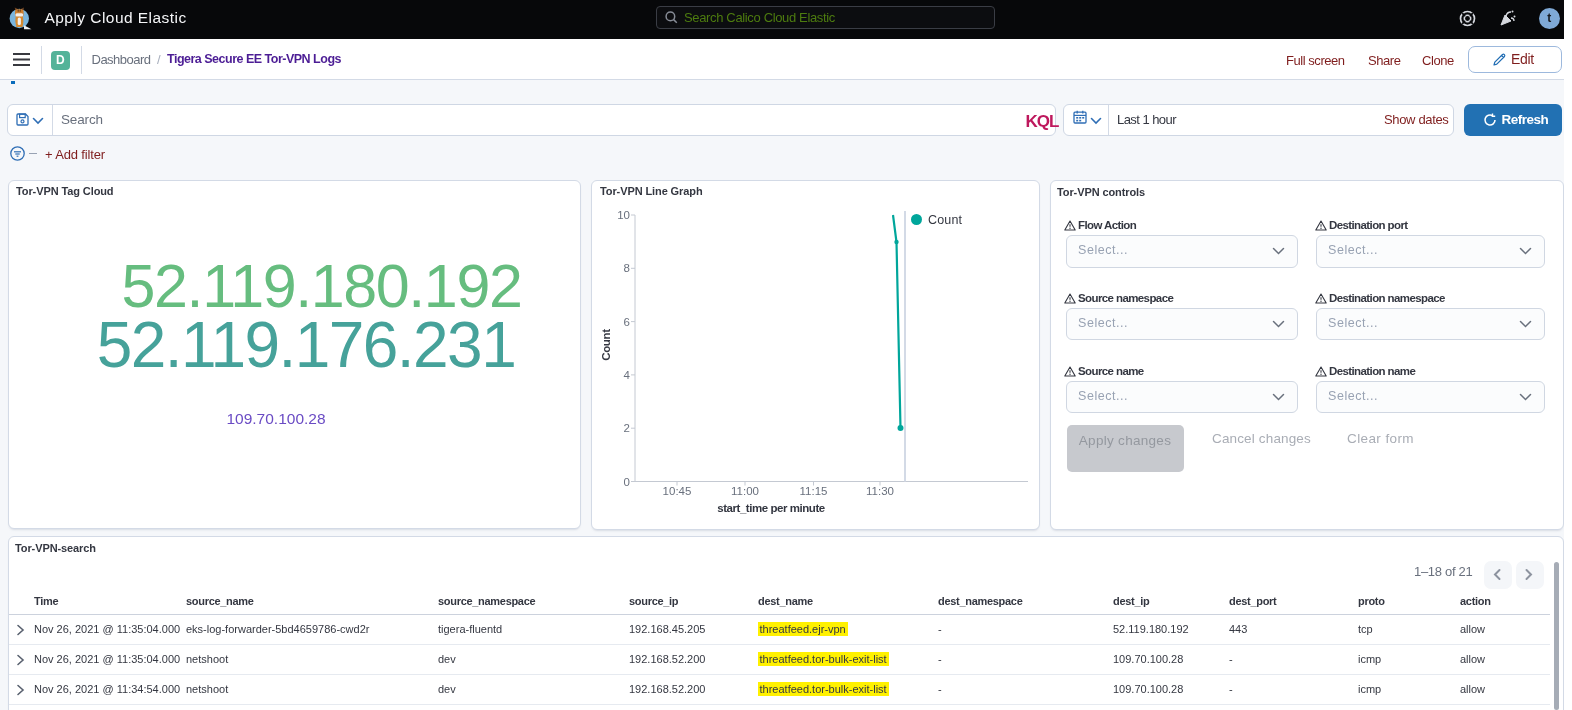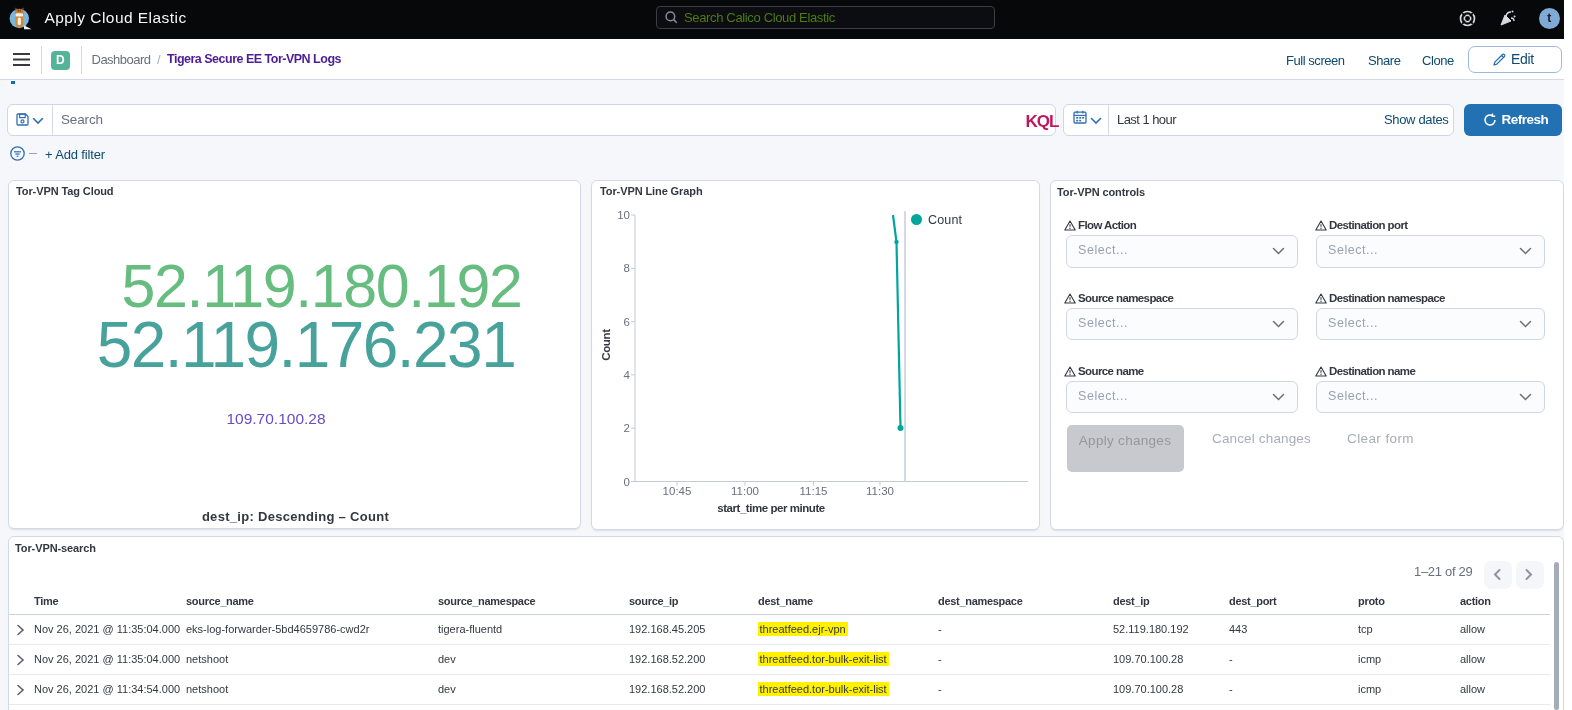--- a/index.html
+++ b/index.html
@@ -2,21 +2,21 @@
 <html><head>
 <meta charset="utf-8">
 <style>
   * { margin:0; padding:0; box-sizing:border-box; }
   html,body { width:1572px; height:710px; overflow:hidden; }
   body { font-family:"Liberation Sans", sans-serif; background:#fff; }
   #root { position:relative; width:1572px; height:710px; overflow:hidden; background:#f5f7fa; }
   .abs { position:absolute; line-height:1; }
   .panel { position:absolute; background:#fff; border:1px solid #d3dae6; border-radius:6px; box-shadow:0 2px 2px -1px rgba(152,162,179,0.3); }
   .ptitle { position:absolute; line-height:1; font-size:11px; font-weight:bold; color:#343741; letter-spacing:-0.1px; }
-  .link { color:#0c4a6e; }
+  .link { color:#7f1d1d; }
 </style>
 </head>
 <body>
 <div id="root">
 
   <div class="abs" style="left:0;top:0;width:1564px;height:38.5px;background:#07080a;"></div>
   <div class="abs" id="logo" style="left:7px;top:4px;width:26px;height:28px;">
     <svg width="26" height="28" viewBox="0 0 26 28">
       <circle cx="12.3" cy="14.5" r="9.7" fill="#7ab5dc"></circle>
       <path d="M8.3 6.5 L7.7 3.4 L10.9 5.1 Z" fill="#6b4020"></path>
@@ -127,21 +127,20 @@
     <line x1="6.6" y1="10.2" x2="8.4" y2="10.2" stroke="#2f6eb5" stroke-width="1.2"></line>
   </svg>
   <div class="abs" style="left:29px;top:152.5px;width:8px;height:1.5px;background:#98a2b3;"></div>
   <div class="abs link" style="left:45px;top:147.5px;font-size:13px;letter-spacing:-0.15px;">+ Add filter</div>
 
   <div class="panel" style="left:8px;top:180px;width:573px;height:349px;"></div>
   <div class="ptitle" style="left:16px;top:186px;">Tor-VPN Tag Cloud</div>
   <div class="abs" id="tc1" style="left:0;top:255.8px;width:643px;text-align:center;font-size:61px;letter-spacing:-1.4px;color:#66bd7f;line-height:1;">52.119.180.192</div>
   <div class="abs" id="tc2" style="left:0;top:312.5px;width:612px;text-align:center;font-size:64px;letter-spacing:-1.55px;color:#46a29a;line-height:1;">52.119.176.231</div>
   <div class="abs" id="tc4" style="left:0;top:411px;width:552px;text-align:center;font-size:15.5px;color:#6a4bc4;line-height:1;">109.70.100.28</div>
-  <div class="abs" style="left:0;top:510px;width:591px;text-align:center;font-size:13px;letter-spacing:0.3px;font-weight:bold;color:#343741;">dest_ip: Descending – Count</div>
 
   <div class="panel" style="left:591px;top:180px;width:449px;height:350px;"></div>
   <div class="ptitle" style="left:600px;top:186px;">Tor-VPN Line Graph</div>
   <svg class="abs" style="left:591px;top:180px;" width="449" height="350" viewBox="0 0 449 350">
 
     <line x1="44" y1="35" x2="44" y2="301.5" stroke="#c4c9d2" stroke-width="1"></line>
     <line x1="44" y1="301.5" x2="437" y2="301.5" stroke="#c4c9d2" stroke-width="1"></line>
 
     <g stroke="#c4c9d2" stroke-width="1">
       <line x1="40" y1="35" x2="44" y2="35"></line>
@@ -256,21 +255,21 @@
   <svg class="cchev" style="left:1519px;top:392.5px;" width="13" height="9" viewBox="0 0 13 9">
       <path d="M1.5 1.5 L6.5 6.5 L11.5 1.5" fill="none" stroke="#69707d" stroke-width="1.5" stroke-linecap="round"></path>
     </svg>
 
   <div class="abs" style="left:1066.5px;top:425px;width:117px;height:47px;border-radius:5px;background:#c7c9ce;text-align:center;line-height:31px;font-size:13.5px;letter-spacing:0.3px;color:#94989f;">Apply changes</div>
   <div class="abs" style="left:1212px;top:431.5px;font-size:13.5px;letter-spacing:0.15px;color:#a9adb5;">Cancel changes</div>
   <div class="abs" style="left:1347px;top:431.5px;font-size:13.5px;letter-spacing:0.4px;color:#a9adb5;">Clear form</div>
 
   <div class="panel" style="left:8px;top:536px;width:1556px;height:180px;"></div>
   <div class="ptitle" style="left:15px;top:542.5px;">Tor-VPN-search</div>
-  <div class="abs" style="left:1414px;top:565px;font-size:13px;letter-spacing:-0.3px;color:#69707d;">1–21 of 29</div>
+  <div class="abs" style="left:1414px;top:565px;font-size:13px;letter-spacing:-0.3px;color:#69707d;">1–18 of 21</div>
   <div class="abs" style="left:1484px;top:561px;width:28px;height:28px;border-radius:7px;background:#f4f6f9;"></div>
   <svg class="abs" style="left:1491px;top:568px;" width="13" height="13" viewBox="0 0 13 13">
       <path d="M8.5 2 L4 6.5 L8.5 11" fill="none" stroke="#8d939f" stroke-width="2" stroke-linecap="round"></path>
     </svg>
   <div class="abs" style="left:1516px;top:561px;width:28px;height:28px;border-radius:7px;background:#f4f6f9;"></div>
   <svg class="abs" style="left:1522px;top:568px;" width="13" height="13" viewBox="0 0 13 13">
       <path d="M4.5 2 L9 6.5 L4.5 11" fill="none" stroke="#8d939f" stroke-width="2" stroke-linecap="round"></path>
     </svg>
   <style>
     .th { position:absolute; line-height:1; font-size:11px; letter-spacing:-0.3px; font-weight:bold; color:#343741; }

